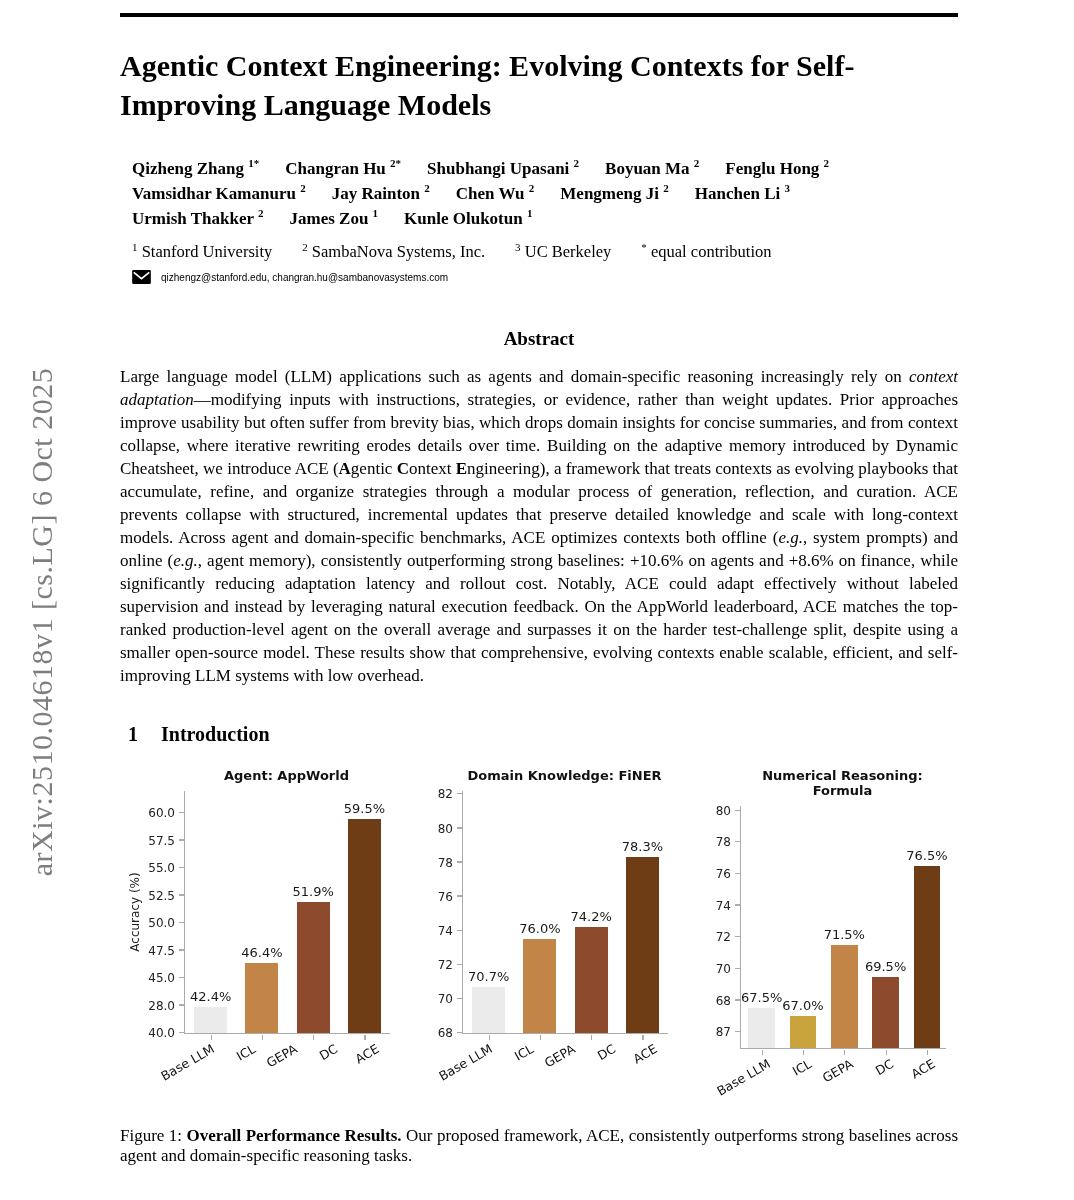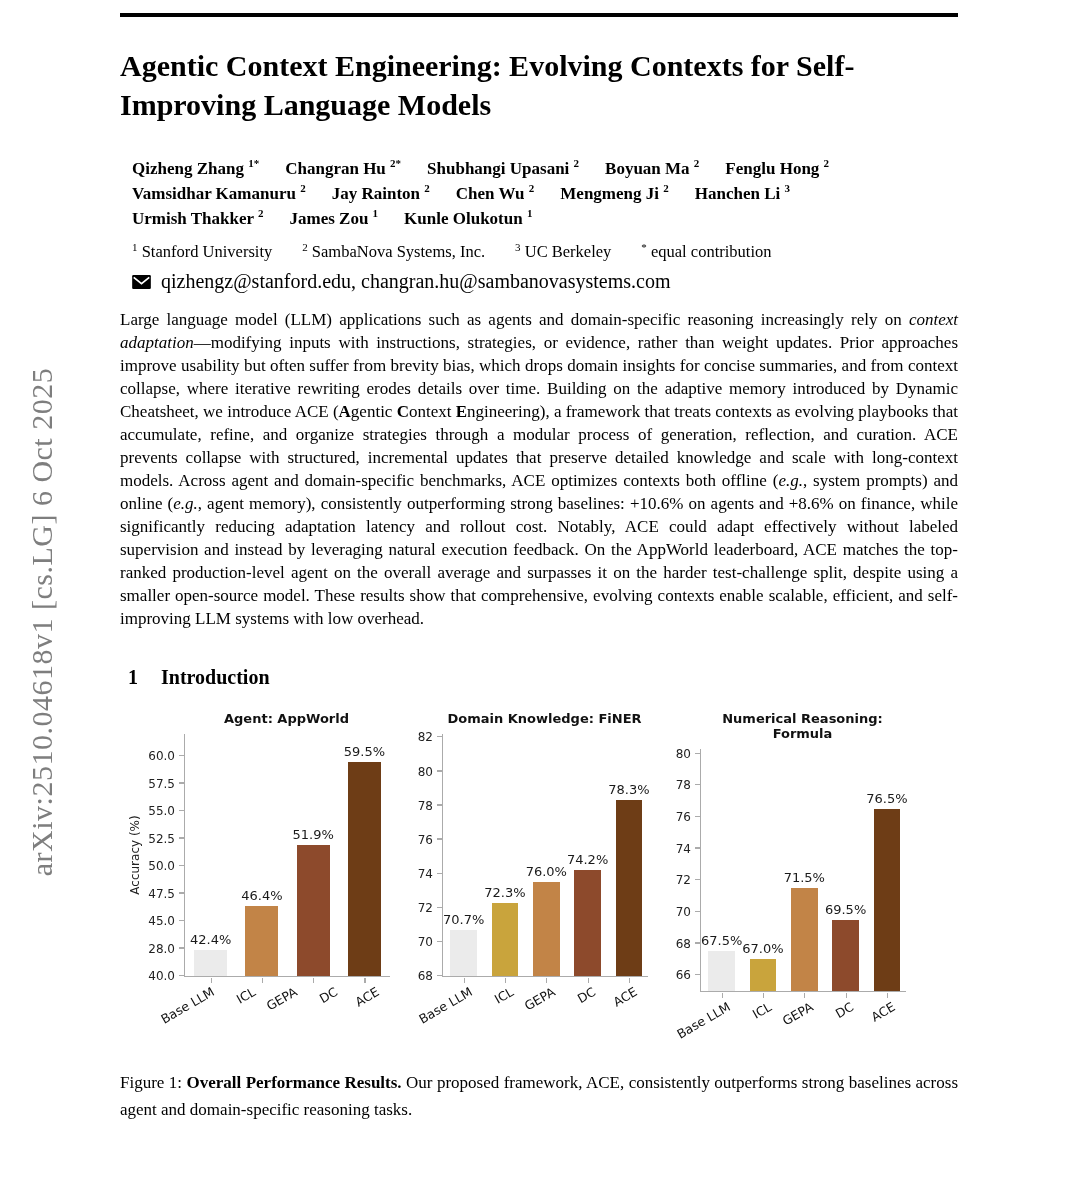--- a/index.html
+++ b/index.html
@@ -10,29 +10,29 @@
        font-size:30px;color:#7e7e7e;white-space:nowrap;letter-spacing:0.5px;}
   .content{position:absolute;left:120px;top:0;width:838px;}
   .rule{margin-top:13px;height:4px;background:#000;}
   .title{font-size:30px;line-height:1.3;font-weight:bold;margin:29px 0 0 0;}
   .authors{margin-top:32px;margin-left:12px;font-weight:bold;font-size:17px;line-height:25px;}
   .author{margin-right:26px;white-space:nowrap;}
   sup{font-size:11px;line-height:0;}
   .affils{margin-top:11px;margin-left:12px;font-size:16.5px;}
   .affil{margin-right:30px;white-space:nowrap;}
   .email-row{margin-top:8px;margin-left:12px;display:flex;align-items:center;gap:10px;}
-  .email-text{font-family:Liberation Serif, serif;font-size:20px;}
+  .email-text{font-family:Liberation Sans, sans-serif;font-size:10px;}
   .abstract-head{text-align:center;font-weight:bold;font-size:19px;margin-top:44px;}
   .abstract{margin-top:15px;font-size:17px;line-height:23px;text-align:justify;}
   .run-i{font-style:italic;}
   .run-b{font-weight:bold;}
   .section-head{margin-top:36px;font-size:20px;font-weight:bold;margin-left:8px;}
   .section-num{margin-right:23px;}
   
-  .figure-row{display:flex;margin-top:22px;margin-left:6px;gap:12px;
+  .figure-row{display:flex;margin-top:22px;margin-left:6px;gap:32px;
        font-family:"DejaVu Sans", sans-serif;}
   .chart{flex:0 0 auto;}
   .chart-title{width:205px;text-align:center;font-size:13px;font-weight:bold;color:#111;margin-bottom:8px;}
   .chart-body{display:flex;height:242px;}
   .ylabel-col{width:18px;position:relative;}
   .ylabel{position:absolute;left:50%;top:50%;transform:translate(-50%,-50%) rotate(-90deg);
        white-space:nowrap;font-size:12px;color:#222;}
   .yaxis{width:40px;position:relative;}
   .ytick-label{position:absolute;right:9px;transform:translateY(50%);font-size:12px;color:#222;}
   .ytick-mark{position:absolute;right:0;width:5px;height:1.2px;background:#ababab;}
@@ -41,21 +41,21 @@
   .slot{flex:1;height:100%;display:flex;flex-direction:column;justify-content:flex-end;
        align-items:center;position:relative;}
   .slot::after{content:"";position:absolute;bottom:-7px;left:50%;width:1.2px;height:5px;background:#ababab;}
   .val{font-size:13px;color:#1a1a1a;margin-bottom:3px;white-space:nowrap;}
   .bar{width:64%;}
   .xlabels{display:flex;width:205px;height:50px;margin-top:6px;}
   .xcell{flex:1;position:relative;}
   .xcell span{position:absolute;right:50%;top:1px;margin-right:-9px;
        transform:rotate(-30deg);transform-origin:100% 50%;
        white-space:nowrap;font-size:12.5px;color:#111;}
-  .caption{margin-top:22px;font-size:17px;line-height:27px;text-align:justify;}
+  .caption{margin-top:22px;font-size:17px;line-height:20px;text-align:justify;}
   .email-icon-svg{display:block;}
 </style>
 </head>
 <body>
 
 <div class="arxiv-side">arXiv:2510.04618v1  [cs.LG]  6 Oct 2025</div>
 
 <div class="content">
   <div class="rule"></div>
 
@@ -72,20 +72,21 @@
   <div class="email-row">
     <span>
       <svg class="email-icon-svg" width="19" height="14" viewBox="0 0 24 18">
         <rect x="0" y="0" width="24" height="18" rx="1.5" fill="#000"></rect>
         <path d="M2 3 L12 11 L22 3" stroke="#fff" stroke-width="2.2" fill="none"></path>
       </svg>
     </span>
     <span class="email-text">qizhengz@stanford.edu, changran.hu@sambanovasystems.com</span>
   </div>
 
+  <div class="abstract-head">Abstract</div>
 
   <p class="abstract"><span>Large language model (LLM) applications such as agents and domain-specific reasoning increasingly rely on </span><span class="run-i">context adaptation</span><span>—modifying inputs with instructions, strategies, or evidence, rather than weight updates. Prior approaches improve usability but often suffer from brevity bias, which drops domain insights for concise summaries, and from context collapse, where iterative rewriting erodes details over time. Building on the adaptive memory introduced by Dynamic Cheatsheet, we introduce ACE (</span><span class="run-b">A</span><span>gentic </span><span class="run-b">C</span><span>ontext </span><span class="run-b">E</span><span>ngineering), a framework that treats contexts as evolving playbooks that accumulate, refine, and organize strategies through a modular process of generation, reflection, and curation. ACE prevents collapse with structured, incremental updates that preserve detailed knowledge and scale with long-context models. Across agent and domain-specific benchmarks, ACE optimizes contexts both offline (</span><span class="run-i">e.g.</span><span>, system prompts) and online (</span><span class="run-i">e.g.</span><span>, agent memory), consistently outperforming strong baselines: +10.6% on agents and +8.6% on finance, while significantly reducing adaptation latency and rollout cost. Notably, ACE could adapt effectively without labeled supervision and instead by leveraging natural execution feedback. On the AppWorld leaderboard, ACE matches the top-ranked production-level agent on the overall average and surpasses it on the harder test-challenge split, despite using a smaller open-source model. These results show that comprehensive, evolving contexts enable scalable, efficient, and self-improving LLM systems with low overhead.</span></p>
 
   <div class="section-head">
     <span class="section-num">1</span><span>Introduction</span>
   </div>
 
   <div class="figure-row">
       <div class="chart">
         <div class="chart-title" style="margin-left: 58px;">Agent: AppWorld</div>
@@ -170,24 +171,20 @@
             <div class="ytick-mark" style="bottom: 84.507%;"></div>
             <div class="ytick-label" style="bottom: 98.5915%;">82</div>
             <div class="ytick-mark" style="bottom: 98.5915%;"></div>
           </div>
           <div class="plot">
             <div class="slot">
               <span class="val">70.7%</span>
               <div class="bar" style="height: 19.0141%; background: rgb(235, 235, 235);"></div>
             </div>
             <div class="slot">
-              <span class="val">72.3%</span>
-              <div class="bar" style="height: 30.2817%; background: rgb(201, 164, 60);"></div>
-            </div>
-            <div class="slot">
               <span class="val">76.0%</span>
               <div class="bar" style="height: 38.7324%; background: rgb(194, 132, 71);"></div>
             </div>
             <div class="slot">
               <span class="val">74.2%</span>
               <div class="bar" style="height: 43.662%; background: rgb(141, 74, 44);"></div>
             </div>
             <div class="slot">
               <span class="val">78.3%</span>
               <div class="bar" style="height: 72.5352%; background: rgb(110, 61, 22);"></div>
@@ -209,21 +206,21 @@
           </div>
           <div class="xcell">
             <span>ACE</span>
           </div>
         </div>
       </div>
       <div class="chart">
         <div class="chart-title" style="margin-left: 40px;">Numerical Reasoning: Formula</div>
         <div class="chart-body">
           <div class="yaxis">
-            <div class="ytick-label" style="bottom: 6.53595%;">66</div>
+            <div class="ytick-label" style="bottom: 6.53595%;">87</div>
             <div class="ytick-mark" style="bottom: 6.53595%;"></div>
             <div class="ytick-label" style="bottom: 19.6078%;">68</div>
             <div class="ytick-mark" style="bottom: 19.6078%;"></div>
             <div class="ytick-label" style="bottom: 32.6797%;">70</div>
             <div class="ytick-mark" style="bottom: 32.6797%;"></div>
             <div class="ytick-label" style="bottom: 45.7516%;">72</div>
             <div class="ytick-mark" style="bottom: 45.7516%;"></div>
             <div class="ytick-label" style="bottom: 58.8235%;">74</div>
             <div class="ytick-mark" style="bottom: 58.8235%;"></div>
             <div class="ytick-label" style="bottom: 71.8954%;">76</div>

